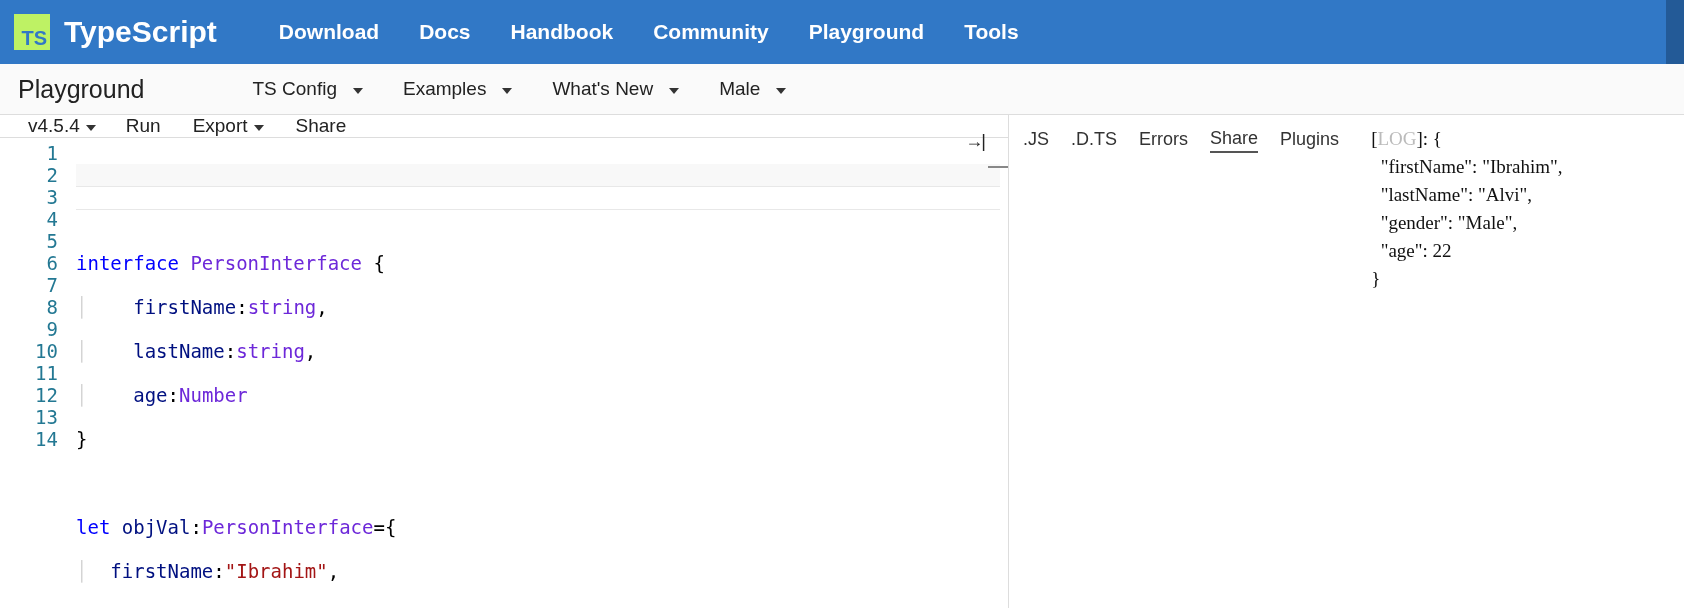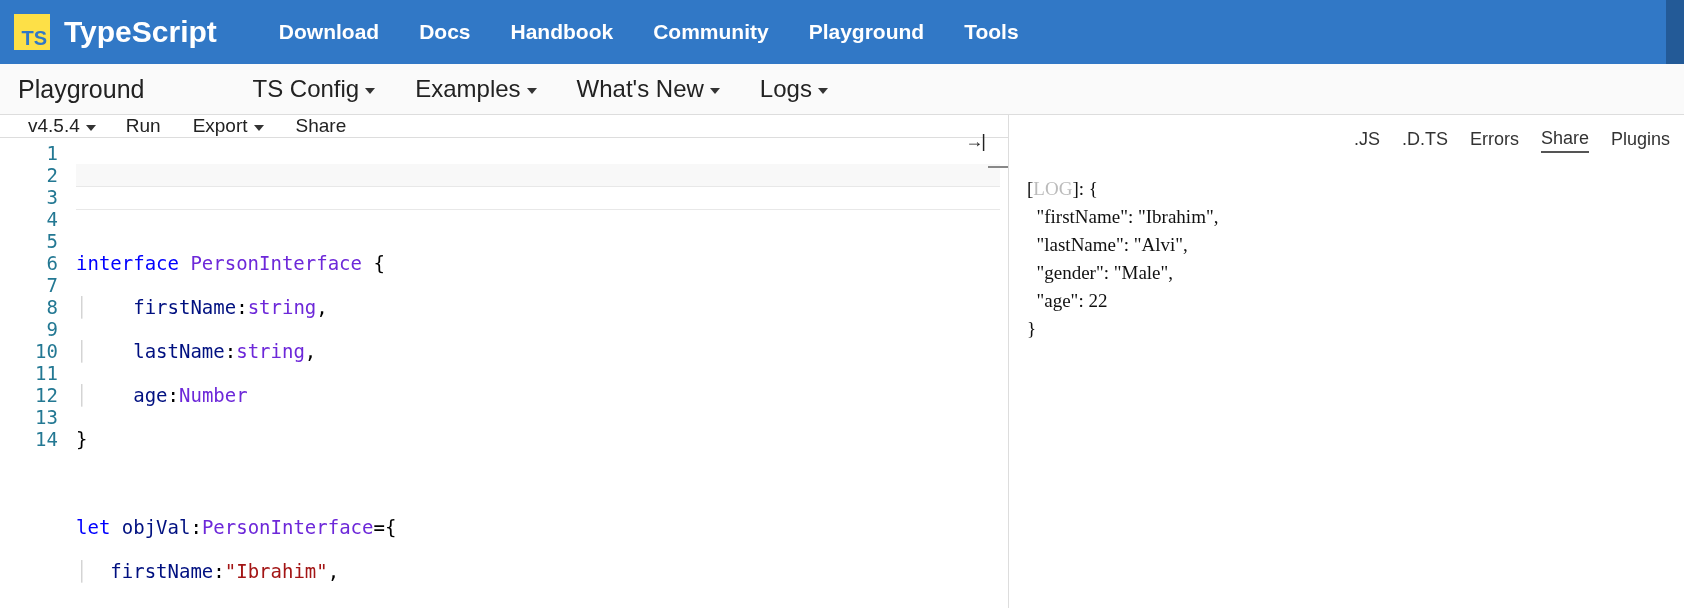--- a/index.html
+++ b/index.html
@@ -1,26 +1,26 @@
 <!DOCTYPE html>
 <html><head>
 <meta charset="utf-8">
 <style>
 html,body{margin:0;padding:0;font-family:"Segoe UI","Segoe WP",-apple-system,BlinkMacSystemFont,sans-serif;font-size:16px;color:#111;background:#fff;width:1684px;height:608px;overflow:hidden}
 .topbar{background:#3178c6;height:64px;display:flex;align-items:center;padding-left:14px;position:relative}
-.logo-box{width:36px;height:36px;background:#fde047;position:relative;display:flex;align-items:flex-end;justify-content:flex-end}
+.logo-box{width:36px;height:36px;background:#bef264;position:relative;display:flex;align-items:flex-end;justify-content:flex-end}
 .logo-ts{font-family:"Segoe UI",sans-serif;font-weight:700;color:#3178c6;font-size:20px;line-height:1;padding:0 3px 2px 0}
 .brand{color:#fff;font-size:30px;font-weight:600;margin-left:14px}
 .topnav{display:flex;margin-left:60px;gap:36px}
 .topnav a{color:#fff;text-decoration:none;font-size:21px;font-weight:600;padding:0 2px;cursor:pointer}
 .right-strip{position:absolute;right:0;top:0;width:18px;height:64px;background:#235a97}
 .subbar{height:50px;background:#fafafa;border-bottom:1px solid #ddd;display:flex;align-items:center;padding-left:18px}
 .pg-title{font-size:25px;font-weight:400;color:#222;margin-right:108px}
 .subnav{display:flex;gap:40px}
-.subnav .item{font-size:24px;color:#222;cursor:pointer;display:flex;align-items:center;gap:6px}
+.subnav .item{font-size:19px;color:#222;cursor:pointer;display:flex;align-items:center;gap:16px}
 .caret{display:inline-block;width:0;height:0;border-left:5px solid transparent;border-right:5px solid transparent;border-top:6px solid #333;margin-top:3px}
 .main{display:flex;height:calc(608px - 64px - 50px)}
 .left-col{width:1008px;border-right:1px solid #ddd;display:flex;flex-direction:column}
 .toolbar{height:50px;border-bottom:1px solid #ddd;display:flex;align-items:center;padding:0 28px;position:relative}
 .toolbar .item{font-size:19px;color:#222;cursor:pointer;display:flex;align-items:center;gap:6px;margin-right:32px}
 .toolbar .version{margin-right:30px}
 .arrow-tab{position:absolute;right:24px;top:16px;font-size:18px;color:#222;letter-spacing:-2px}
 .editor{flex:1;display:flex;font-family:Consolas,Menlo,monospace;font-size:19px;line-height:22px;padding-top:4px;position:relative}
 .gutter{width:58px;text-align:right;color:#237893;padding-right:18px;user-select:none}
 .gutter div{height:22px}
@@ -31,21 +31,21 @@
 .code-inner{position:relative;z-index:1}
 .tk-kw{color:#0000ff}
 .tk-type{color:#6d28d9}
 .tk-var{color:#001080}
 .tk-str{color:#a31515}
 .tk-punc{color:#000}
 .tk-member{color:#001080}
 .guide{color:#d4d4d4}
 .minimap{width:12px;position:absolute;right:0;top:0;bottom:0}
 .minimap .mm-dash{position:absolute;right:0;top:28px;width:20px;height:2px;background:#888}
-.right-col{flex:1;display:flex;flex-direction:column}
+.right-col{flex:1;display:flex;flex-direction:row}
 .tabs-row{height:50px;display:flex;align-items:center;justify-content:flex-end;padding:0 14px;gap:22px;font-size:18px;color:#333}
 .tabs-row .tab{cursor:pointer;padding-bottom:2px}
 .tabs-row .tab.active{border-bottom:2px solid #555}
 .logs{flex:1;font-family:Liberation Serif, serif;font-size:19px;line-height:28px;padding:10px 18px;color:#111}
 .log-tag{color:#bbb}
 .logs .ln{white-space:pre}
 </style>
 </head>
 <body>
 
@@ -74,21 +74,21 @@
       </div>
     <div class="item">
         <span>Examples</span>
         <span class="caret"></span>
       </div>
     <div class="item">
         <span>What's New</span>
         <span class="caret"></span>
       </div>
     <div class="item">
-        <span>Logs</span>
+        <span>Male</span>
         <span class="caret"></span>
       </div>
   </div>
 </div>
 
 <div class="main">
   <div class="left-col">
     <div class="toolbar">
       <div class="item version">
           <span>v4.5.4</span>

